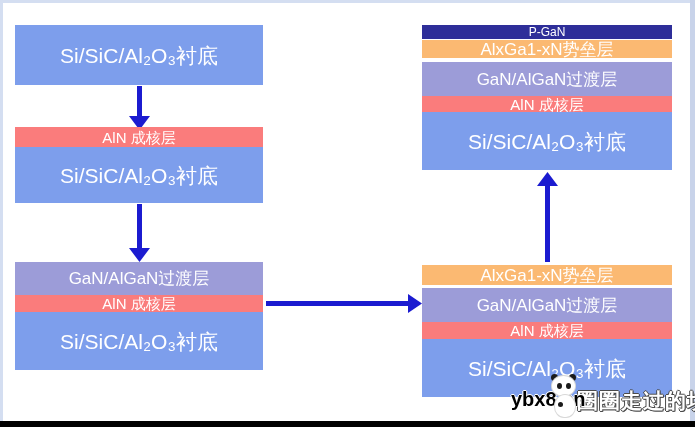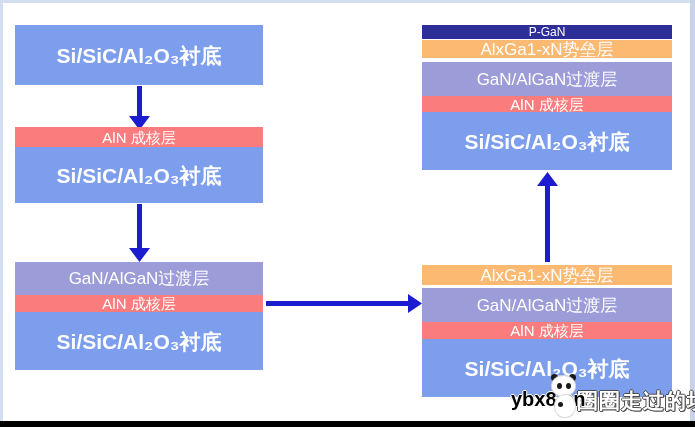--- a/index.html
+++ b/index.html
@@ -7,21 +7,21 @@
     width:695px;height:427px;position:relative;background:#ffffff;
     font-family:"Liberation Sans","DejaVu Sans",sans-serif;
     overflow:hidden;
   }
   .abs{position:absolute;box-sizing:border-box;}
   .layer{
     position:absolute;box-sizing:border-box;
     display:flex;align-items:center;justify-content:center;
     color:#ffffff;white-space:nowrap;line-height:1;
   }
-  .fz-substrate{font-size:21px;font-weight:bold;}
+  .fz-substrate{font-size:21px;}
   .fz-transition{font-size:17px;}
   .fz-nucleation{font-size:15px;}
   .fz-barrier{font-size:17px;}
   .fz-pgan{font-size:12px;}
   .arrow-shaft{position:absolute;}
   .arrow-head{position:absolute;}
   .head-down{clip-path:polygon(0 0,100% 0,50% 100%);}
   .head-up{clip-path:polygon(50% 0,0 100%,100% 100%);}
   .head-right{clip-path:polygon(0 0,100% 50%,0 100%);}
   

